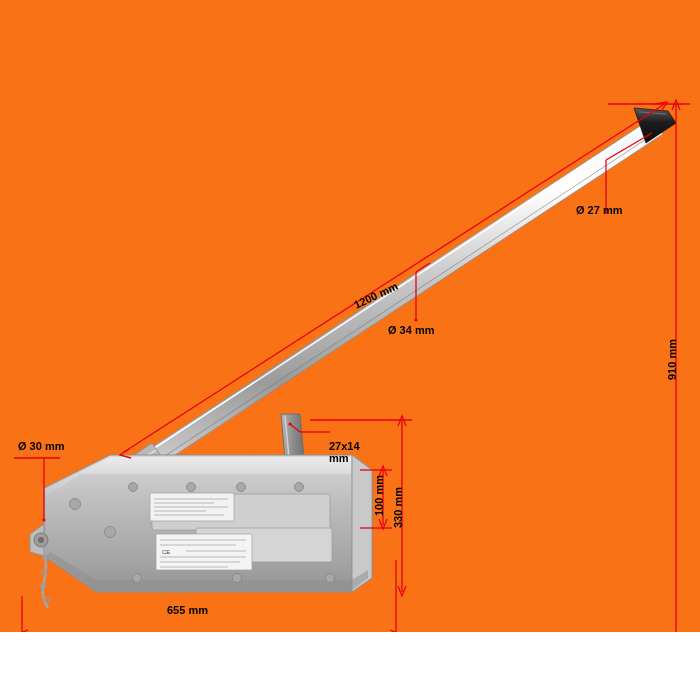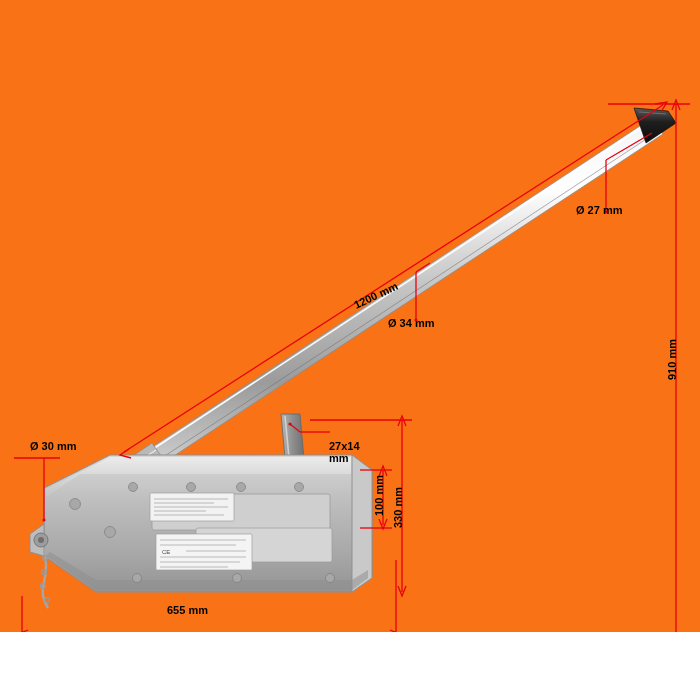--- a/index.html
+++ b/index.html
@@ -224,25 +224,25 @@
         <line x1="22" y1="596" x2="22" y2="648"></line>
         <line x1="396" y1="560" x2="396" y2="648"></line>
       </g>
     </g>
   </svg>
 
   <div class="dim-label" style="left:576px; top:204px;">Ø 27 mm</div>
 
   <div class="dim-label rot-diag" style="left:352px; top:300px;">1200 mm</div>
 
-  <div class="dim-label" style="left:388px; top:317px;text-align:right;">Ø 34 mm</div>
+  <div class="dim-label" style="left:388px; top:324px;text-align:right;">Ø 34 mm</div>
 
   <div class="dim-label rot90" style="left:666px; top:380px;">910 mm</div>
 
-  <div class="dim-label" style="left:30px; top:440px;">Ø 30 mm</div>
+  <div class="dim-label" style="left:18px; top:440px;">Ø 30 mm</div>
 
   <div class="dim-label" style="left:329px; top:440px;">
     <span>27x14</span><br>
     <span>mm</span>
   </div>
 
   <div class="dim-label rot90" style="left:373px; top:516px;">100 mm</div>
 
   <div class="dim-label rot90" style="left:392px; top:528px;">330 mm</div>
 

